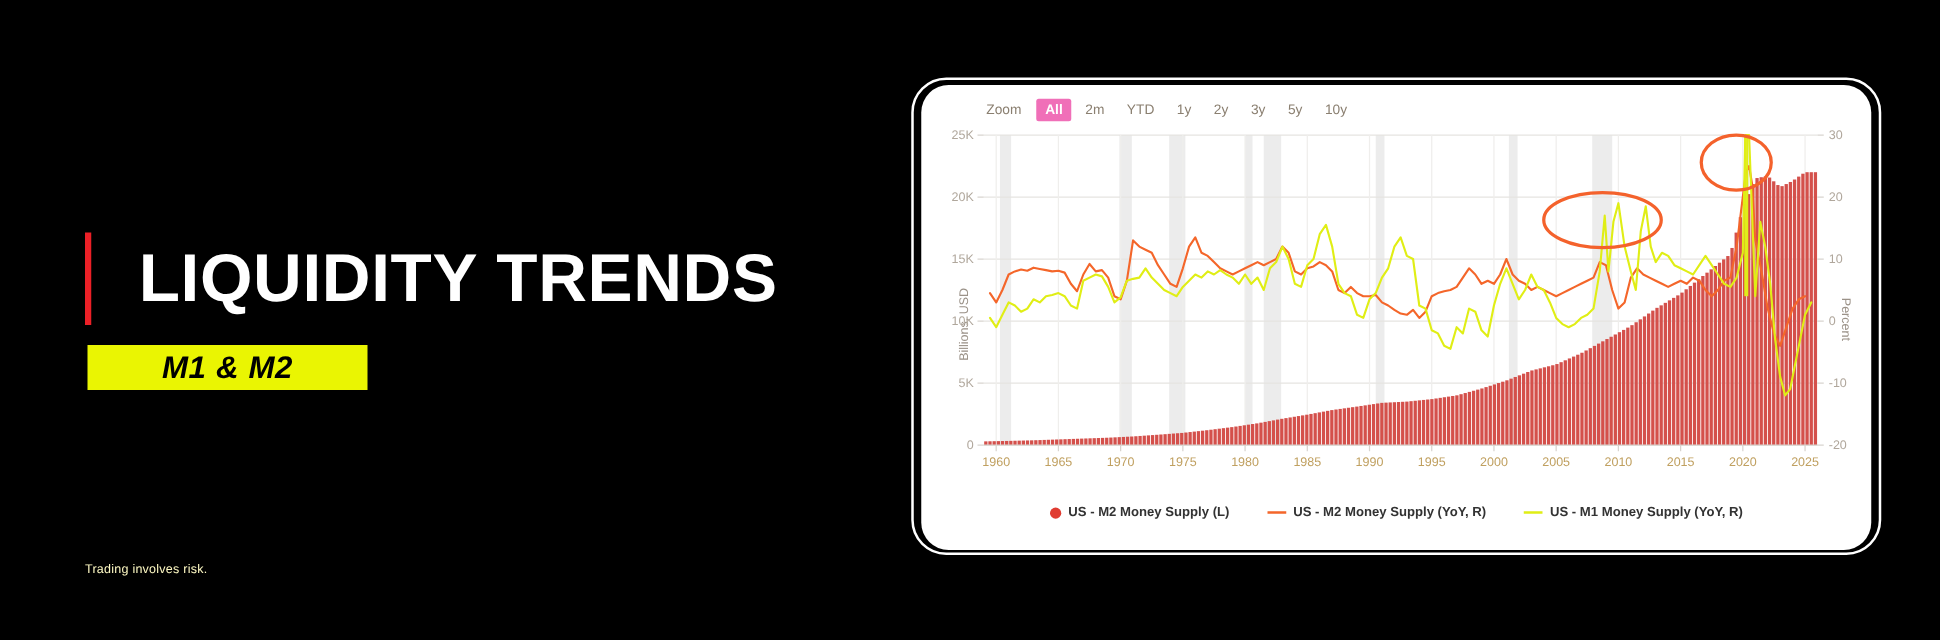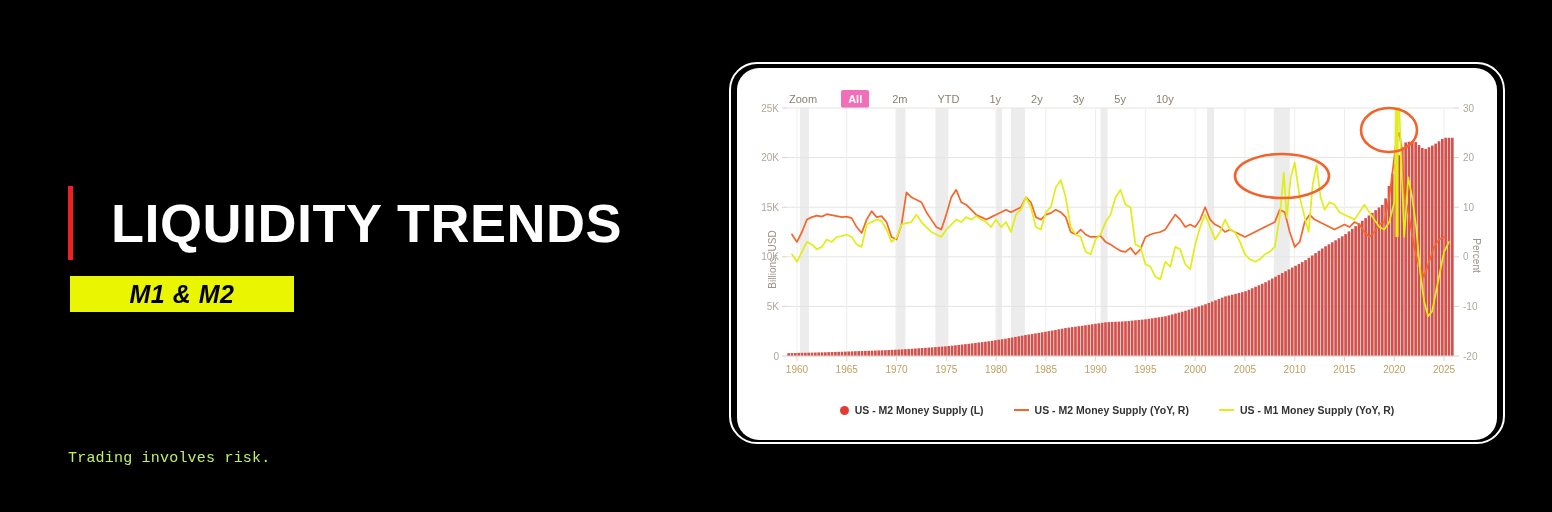--- a/index.html
+++ b/index.html
@@ -61,24 +61,23 @@
     font-size: 25px;
     font-weight: 700;
     font-style: italic;
     color: #000000;
     letter-spacing: 0.5px;
   }
 
   #disclaimer {
     position: absolute;
     left: 68px; top: 450px;
-    font-size: 15px;
-    color: #bef264;
+    font-size: 10px;
+    color: #fef9c3;
     letter-spacing: 0.2px;
-    font-family: Liberation Mono, monospace;
   }
 
   
   #chart-frame-outer {
     position: absolute;
     left: 729px; top: 62px;
     width: 776px; height: 382px;
     border: 2px solid #ffffff;
     border-radius: 28px;
   }
@@ -87,24 +86,24 @@
     left: 737px; top: 68px;
     width: 760px; height: 372px;
     background: #ffffff;
     border-radius: 22px;
     overflow: hidden;
   }
 
   
   #zoom-toolbar {
     position: absolute;
-    left: 52px; top: 22px;
+    left: 52px; top: 11px;
     display: flex;
     align-items: center;
-    gap: 16px;
+    gap: 4px;
     font-size: 11px;
     text-align: right;
   }
   #zoom-label {
     color: #8a7f70;
     margin-right: 8px;
   }
   .zoom-option {
     color: #8a7f70;
     padding: 3px 7px;

